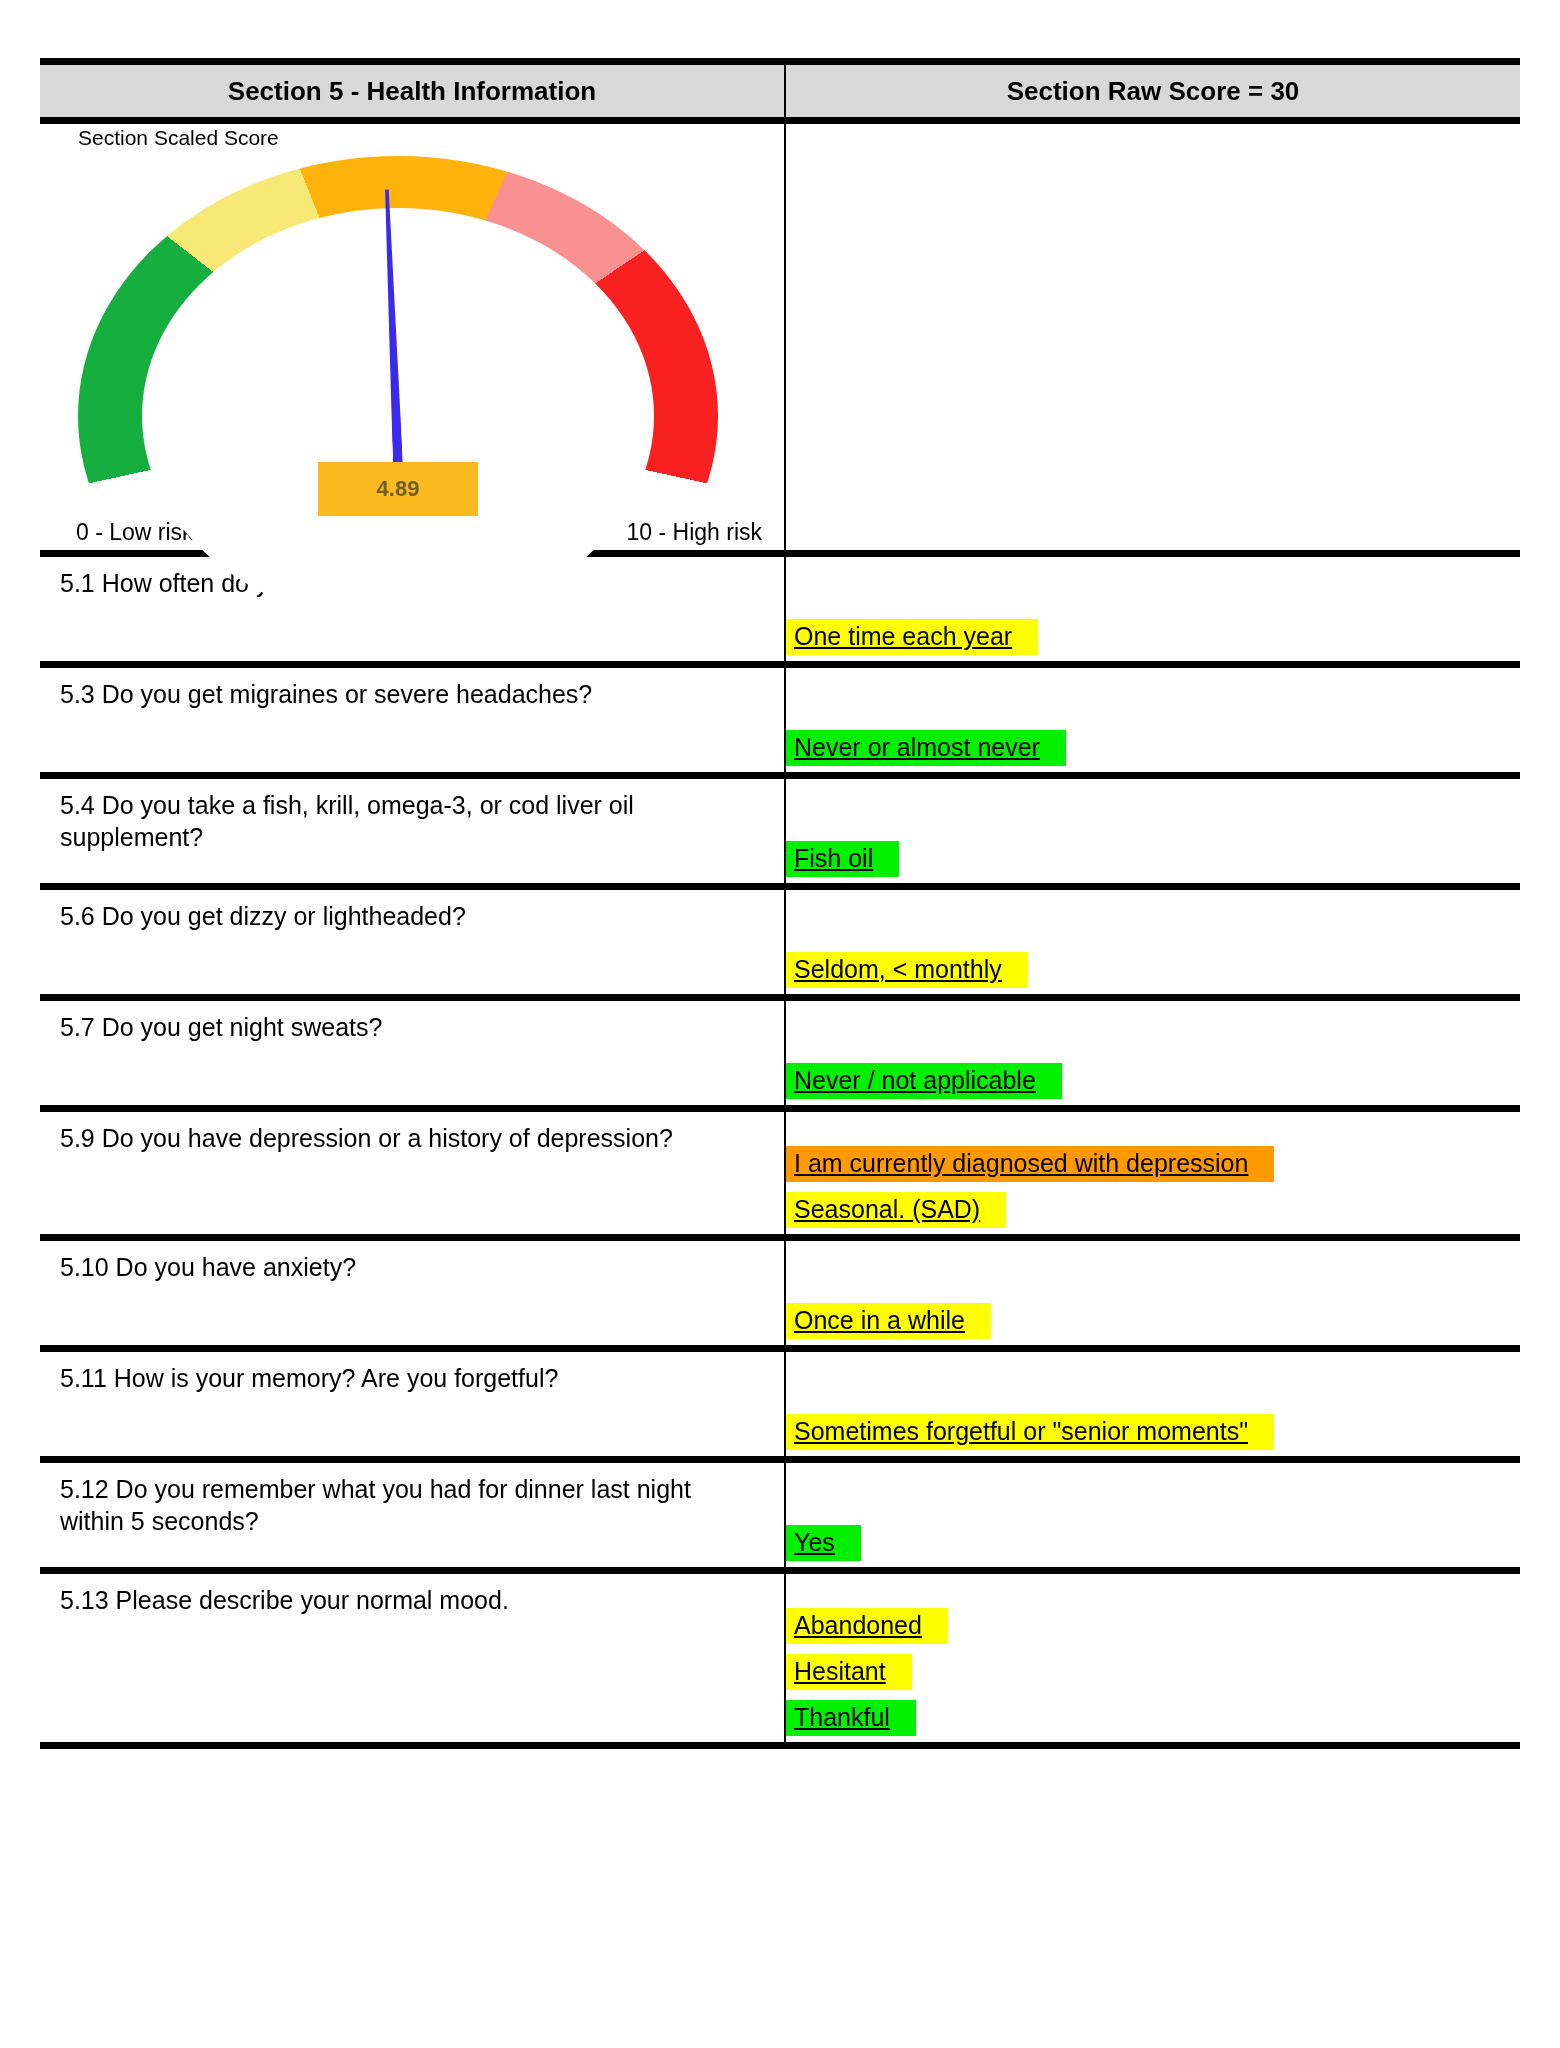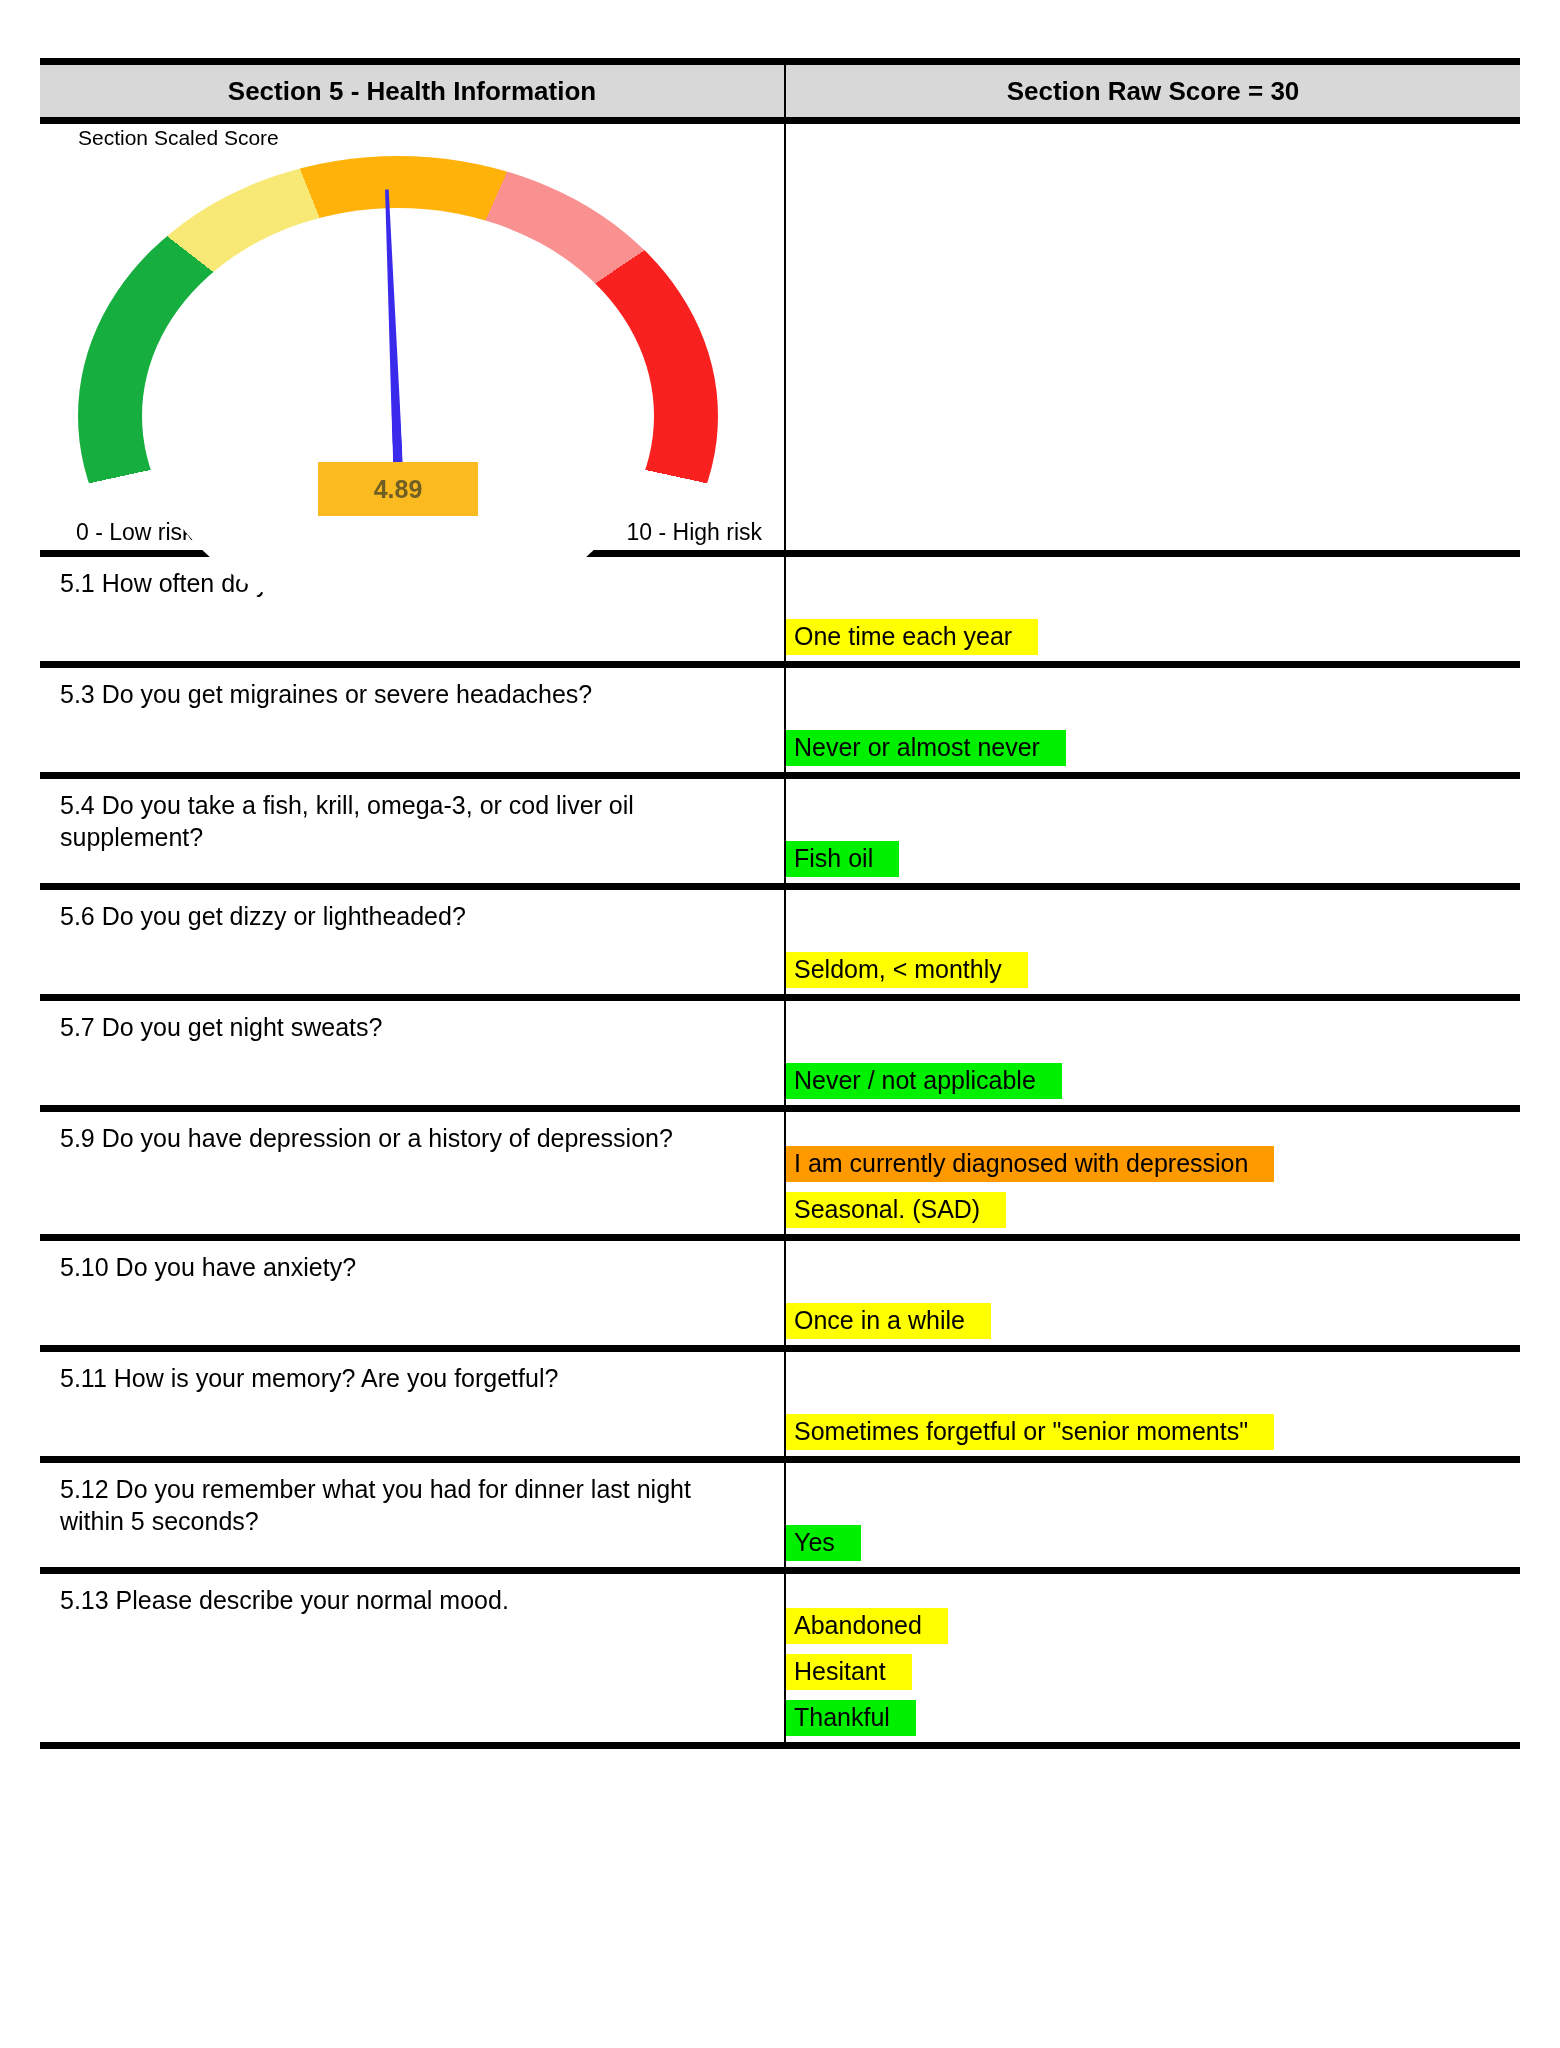--- a/index.html
+++ b/index.html
@@ -37,37 +37,37 @@
   .ring-hole{position:absolute;left:64px;top:64px;width:512px;height:512px;border-radius:50%;background:#fff;}
   .needle{
     position:absolute;left:315px;top:33px;width:10px;height:276px;
     background:var(--needle);transform-origin:50% 100%;
     clip-path:polygon(32% 0,68% 0,100% 100%,0 100%);
   }
   .value-box{
     position:absolute;top:306px;left:320px;transform:translateX(-50%);
     width:160px;height:54px;background:var(--value-box);
     display:flex;align-items:center;justify-content:center;
-    font-size:25px;font-weight:bold;color:var(--value-text);
+    font-size:22px;font-weight:bold;color:var(--value-text);
   }
   .gauge-labels{
     display:flex;justify-content:space-between;align-items:flex-end;
     width:686px;margin-left:-2px;font-size:23px;line-height:28px;padding-top:2px;
   }
   
   .q-row td{height:74px;}
   .q-cell{
     vertical-align:top;padding:10px 60px 6px 20px;
     font-size:25px;line-height:32px;
   }
   .a-cell{vertical-align:bottom;padding:24px 10px 6px 0;}
   .answer{
     width:fit-content;max-width:700px;
     font-size:25px;line-height:29px;
-    padding:3px 26px 4px 8px;margin-top:10px;
+    padding:3px 26px 4px 8px;margin-top:10px;text-decoration:underline;
   }
   .hl-yellow{background:var(--hl-yellow);}
   .hl-green{background:var(--hl-green);}
   .hl-gold{background:var(--hl-gold);}
   .hl-orange{background:var(--hl-orange);}
 </style>
 </head>
 <body>
 
 <div class="page">

